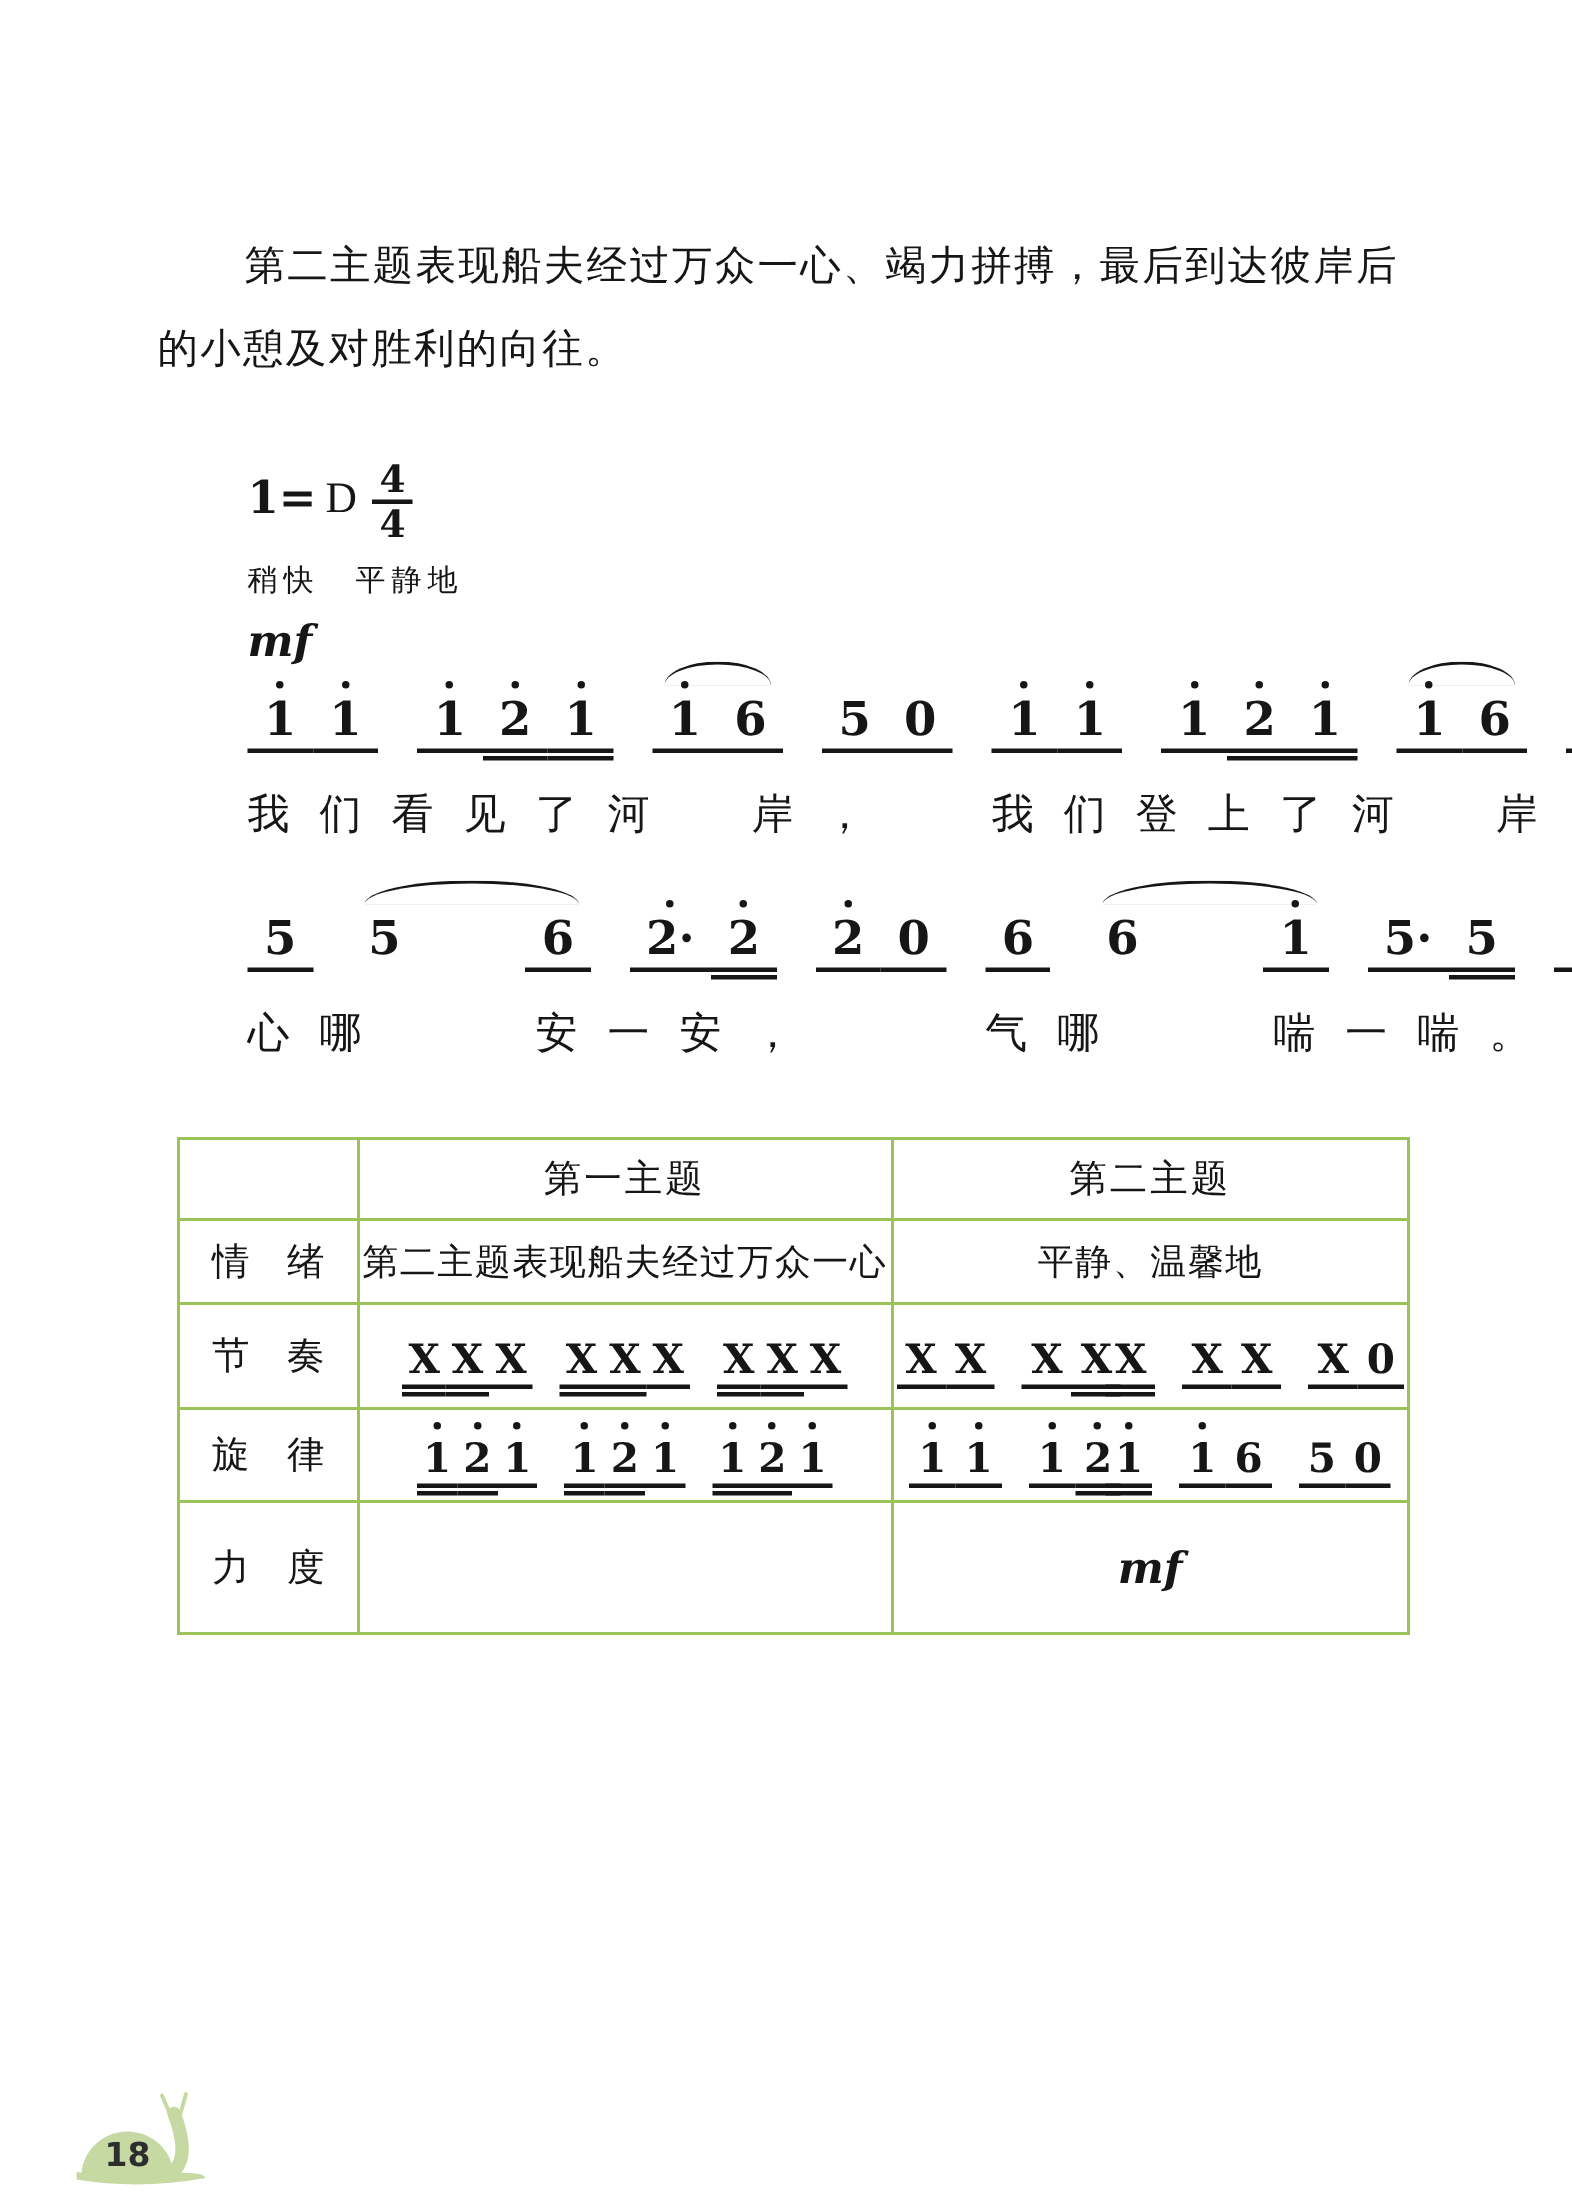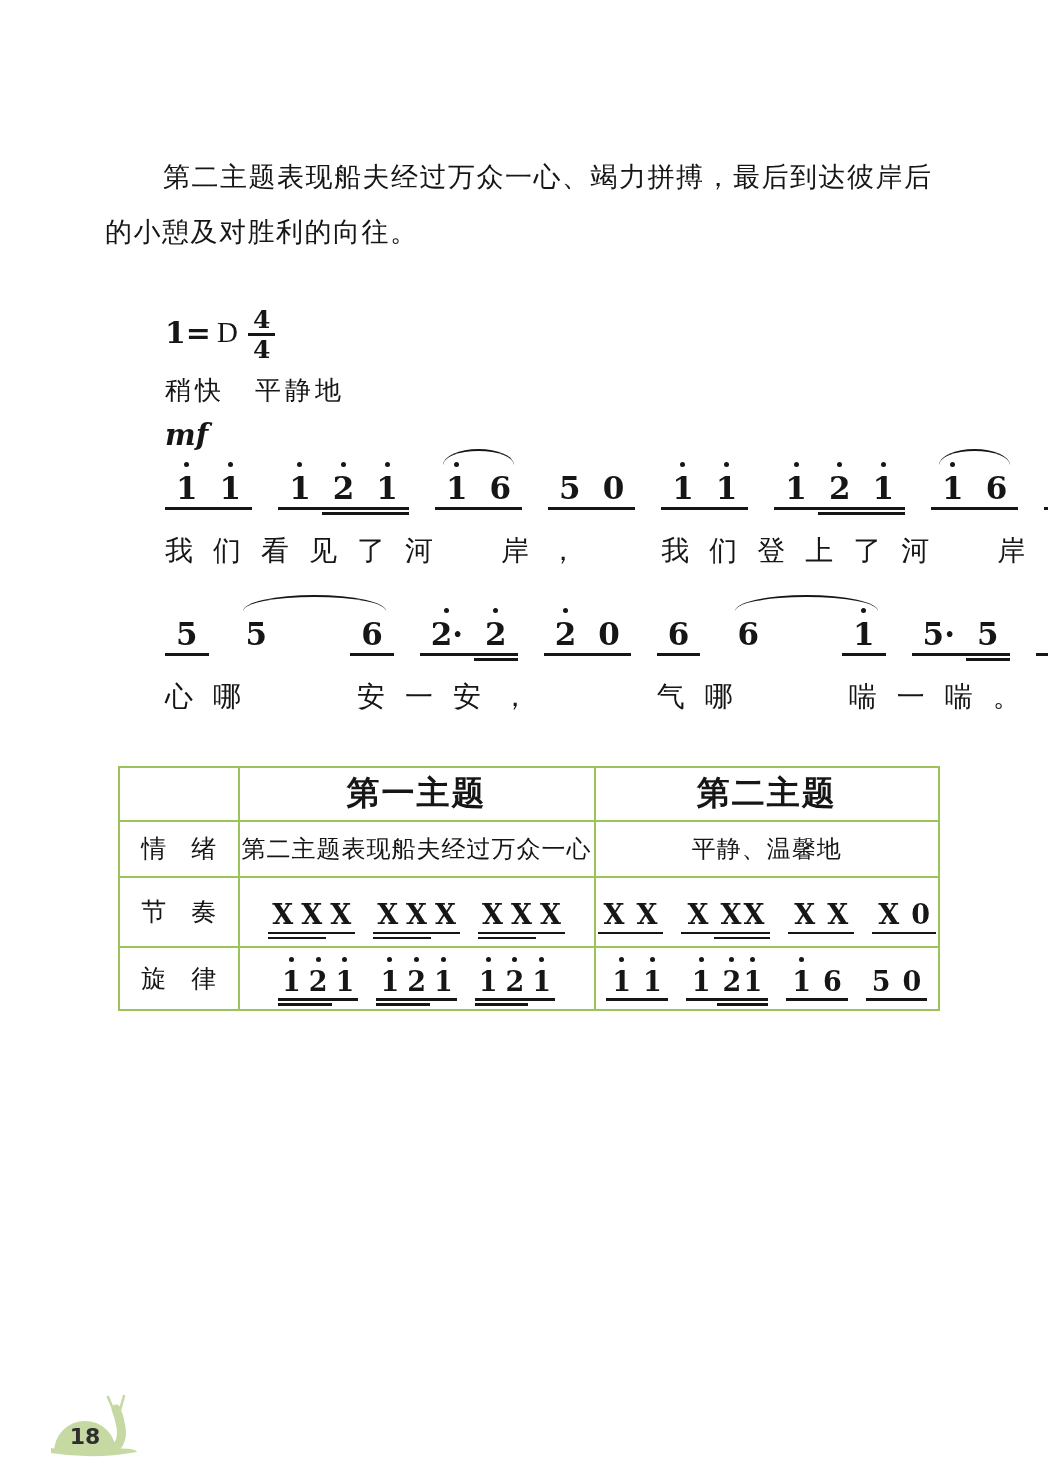--- a/index.html
+++ b/index.html
@@ -23,21 +23,21 @@
   
   .score{margin:44px 0 0 60px;}
   .keyline{display:flex;align-items:center;}
   .kprefix{font-family:"DejaVu Serif",serif;font-weight:bold;font-size:30px;}
   .kletter{font-size:29px;margin:0 10px 0 6px;}
   .frac{display:inline-flex;flex-direction:column;align-items:center;line-height:1.02;
         font-family:"DejaVu Serif",serif;font-weight:bold;}
   .ftop{border-bottom:3px solid var(--ink);padding:0 5px 1px;}
   .fbot{padding-top:1px;}
   .kfrac{font-size:25px;transform:translateY(2px);}
-  .tempo{font-size:26px;letter-spacing:4px;margin-top:12px;}
+  .tempo{font-size:20px;letter-spacing:4px;margin-top:12px;}
   .dyn{font-family:"DejaVu Serif",serif;font-style:italic;font-weight:bold;font-size:29px;}
   .sdyn{margin:10px 0 8px;}
 
   .sline{display:flex;align-items:flex-start;}
   .sline + .sline{margin-top:36px;}
   .meas{display:flex;flex-direction:column;}
   .nrow{display:flex;gap:26px;position:relative;padding:2px 0 16px;}
   .grp{display:inline-flex;position:relative;}
   .grp.wide{margin-left:46px;}
   .grp.tight .note{padding:0 5px;}
@@ -49,21 +49,21 @@
   .note.u1::before{content:"";position:absolute;left:0;right:0;bottom:-6px;height:2.5px;background:var(--ink);}
   .note.u2::after{content:"";position:absolute;left:0;right:0;bottom:-11px;height:2.5px;background:var(--ink);}
   .slur{position:absolute;height:14px;top:-11px;border-top:2.5px solid var(--ink);
         border-radius:50% 50% 0 0 / 100% 100% 0 0;}
   .bar{width:2.5px;height:42px;background:var(--ink);margin:12px 13px 0;}
   .lyr{font-size:28px;letter-spacing:20px;margin-top:12px;white-space:pre;}
 
   
   table.cmp{border-collapse:collapse;margin:50px 0 0 13px;border:2.5px solid var(--green);}
   .cmp th,.cmp td{border:2px solid var(--green);text-align:center;vertical-align:middle;padding:0 2px;}
-  .cmp thead th{height:52px;font-weight:bold;font-size:33px;letter-spacing:2px;border-radius:13px;}
+  .cmp thead th{height:52px;font-weight:normal;font-size:25px;letter-spacing:2px;border-radius:13px;}
   .cmp tbody tr:nth-child(1) td{height:54px;}
   .cmp tbody tr:nth-child(2) td{height:68px;}
   .cmp tbody tr:nth-child(3) td{height:60px;}
   .cmp tbody tr:nth-child(4) td{height:86px;text-align:center;}
   .cmp tbody tr:nth-child(5) td{height:50px;}
   .tlabel{font-size:25px;border-radius:11px;}
   .ttext{font-size:24px;letter-spacing:1px;white-space:nowrap;}
   .tfrac{font-size:27px;}
   .tnrow{display:inline-flex;gap:18px;padding:2px 0 14px;position:relative;}
   .tnrow .note{padding:0 6px;}
@@ -483,20 +483,25 @@
                     <span class="oct off"></span>
                     <span class="num">5</span>
                   </span>
                   <span class="note u1">
                     <span class="oct off"></span>
                     <span class="num">0</span>
                   </span>
                 </span>
               </div></td>
           </tr>
+          <tr>
+            <td class="tlabel">力　度</td>
+            <td class="tcell"></td>
+            <td class="tcell"><span class="dyn">mf</span></td>
+          </tr>
         </tbody>
     </table>
 
   </div>
 
   <div class="snail">
     <svg width="94" height="66" viewBox="0 0 94 66">
       <path d="M68 17 L62 3" stroke="#c7d9a3" stroke-width="2.6" stroke-linecap="round" fill="none"></path>
       <path d="M74 16 L78 2" stroke="#c7d9a3" stroke-width="2.6" stroke-linecap="round" fill="none"></path>
       <path d="M62 56 C72 56 77 46 75 33 C74 26 72 20 70 15" stroke="#c7d9a3" stroke-width="9" stroke-linecap="round" fill="none"></path>

